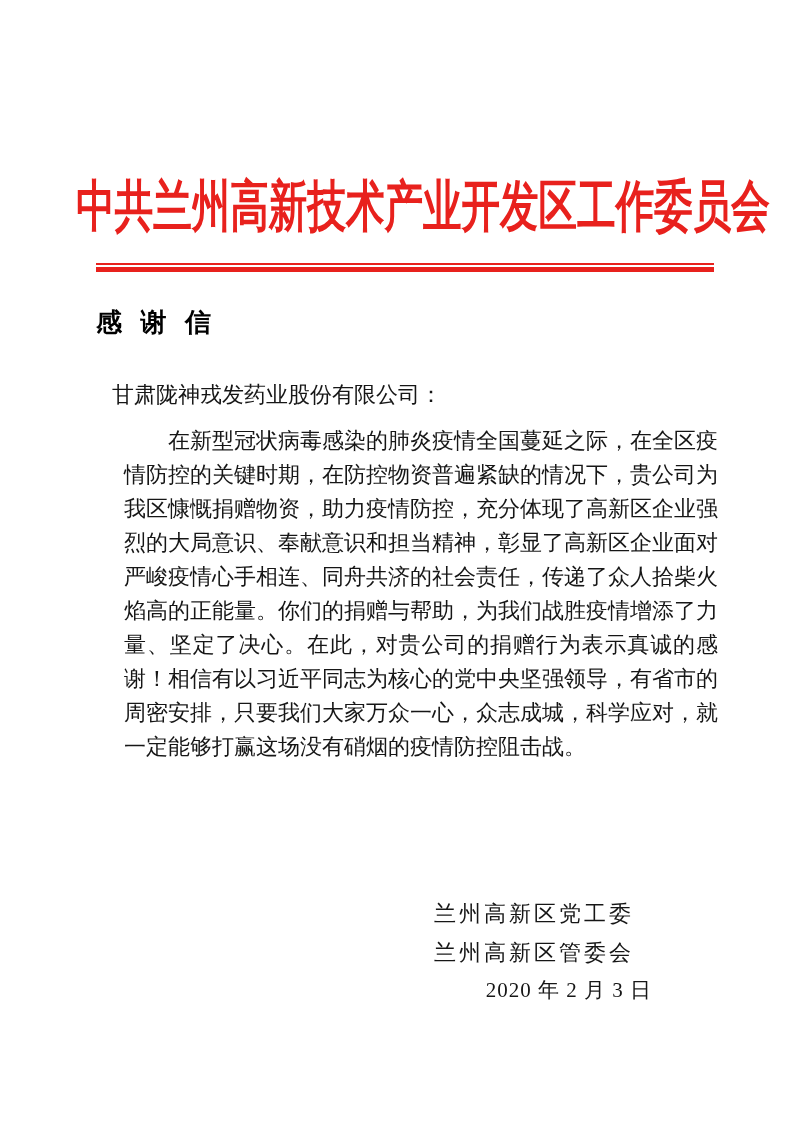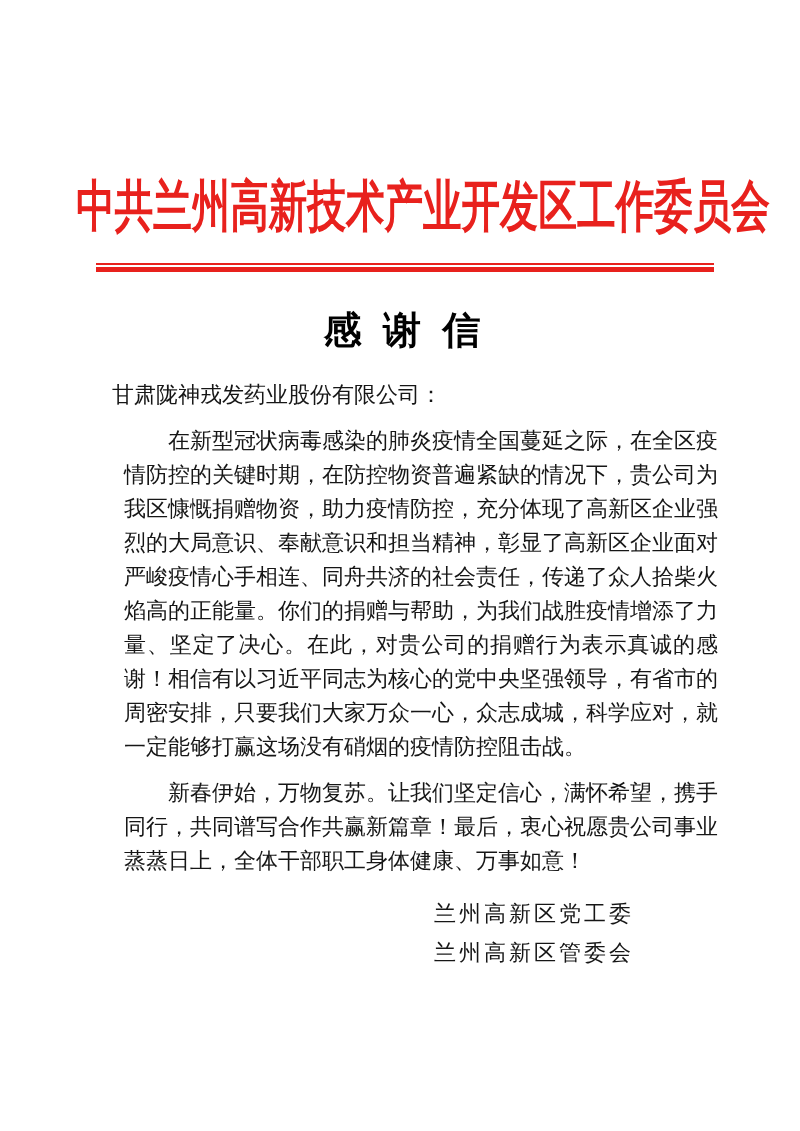--- a/index.html
+++ b/index.html
@@ -53,22 +53,21 @@
     border-bottom:5px solid var(--red);
     background:#ffffff;
   }
 
   
   .doc-title{
     position:absolute;
     top:305px;
     left:96px;
     width:618px;
-    text-align:center;
-    font-size:38px;
+    font-size:26px;
     font-weight:bold;
     letter-spacing:6px;
     color:#000000;
     white-space:nowrap;
   }
 
   
   .letter-body{
     position:absolute;
     top:378px;
@@ -113,19 +112,19 @@
     <span class="letterhead-org">中共兰州高新技术产业开发区工作委员会</span>
   </div>
 
   <div class="double-rule"></div>
 
   <div class="doc-title">感 谢 信</div>
 
   <div class="letter-body">
     <div class="salutation">甘肃陇神戎发药业股份有限公司：</div>
     <p class="para">在新型冠状病毒感染的肺炎疫情全国蔓延之际，在全区疫情防控的关键时期，在防控物资普遍紧缺的情况下，贵公司为我区慷慨捐赠物资，助力疫情防控，充分体现了高新区企业强烈的大局意识、奉献意识和担当精神，彰显了高新区企业面对严峻疫情心手相连、同舟共济的社会责任，传递了众人拾柴火焰高的正能量。你们的捐赠与帮助，为我们战胜疫情增添了力量、坚定了决心。在此，对贵公司的捐赠行为表示真诚的感谢！相信有以习近平同志为核心的党中央坚强领导，有省市的周密安排，只要我们大家万众一心，众志成城，科学应对，就一定能够打赢这场没有硝烟的疫情防控阻击战。</p>
-    <p class="para">新春伊始，万物复苏。让我们坚定信心，满怀希望，携手同行，共同谱写合作共赢新篇章！最后，衷心祝愿贵公司事业蒸蒸日上，全体干部职工身体健康、万事如意！</p>
   </div>
 
   <div class="sig-line sig-org-2">兰州高新区管委会</div>
   <div class="sig-line sig-org-1">兰州高新区党工委</div>
+  <div class="sig-line sig-date">2020 年 2 月 3 日</div>
 
 </div>
 
 </body></html>

